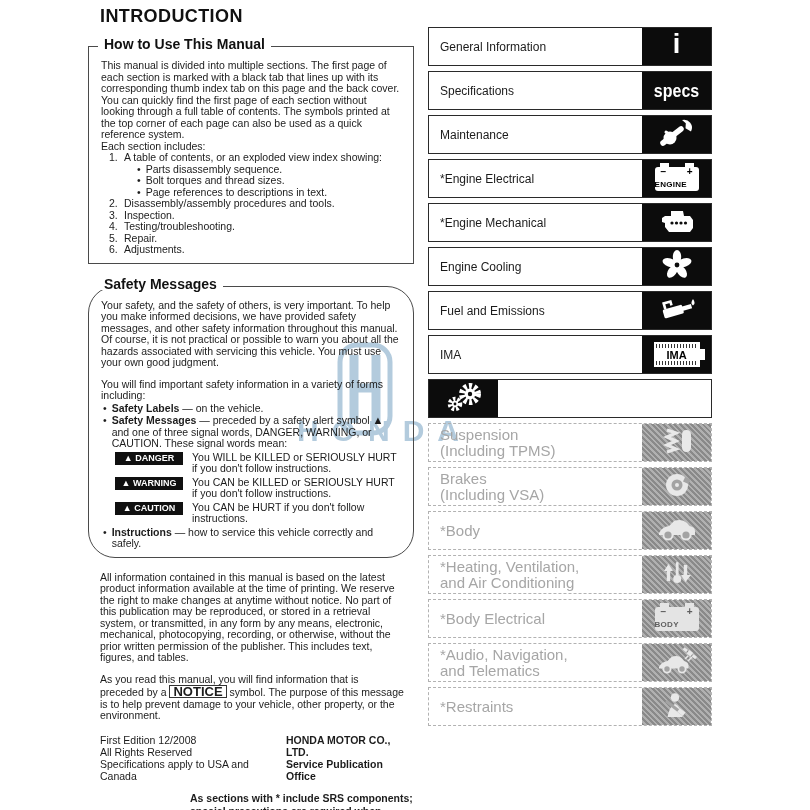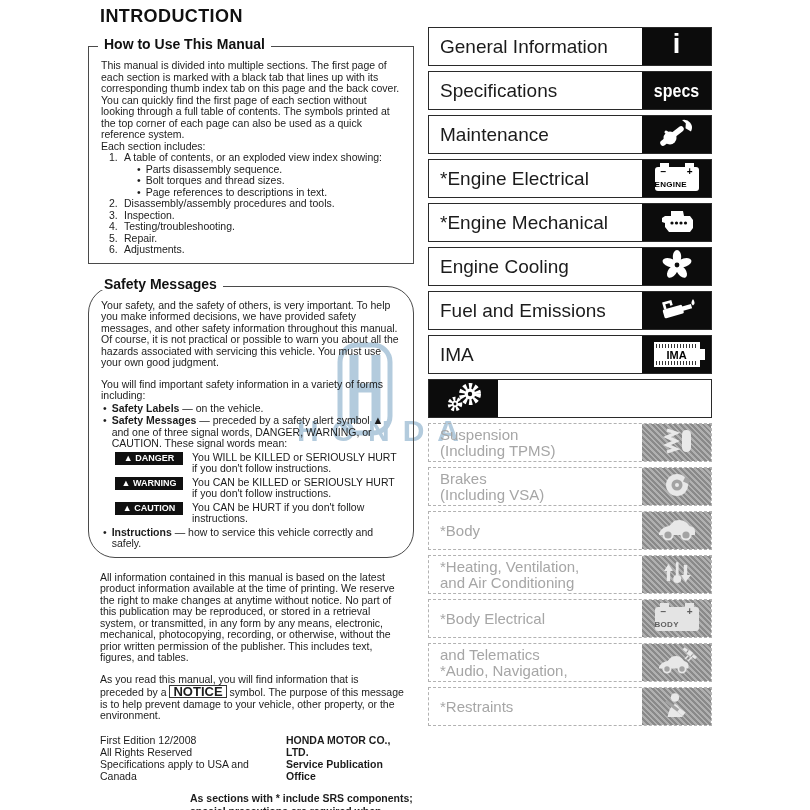--- a/index.html
+++ b/index.html
@@ -32,21 +32,21 @@
   .notice-para{margin:10px 0 0 12px;width:305px;}
   .notice-badge{display:inline-block;border:1px solid #333;padding:0 3px;font-weight:bold;font-size:13px;line-height:11px;}
   .pub{display:flex;margin:12px 0 0 12px;font-size:10.5px;line-height:12px;}
   .pub-left{flex:none;width:186px;}
   .pub-right{font-weight:bold;}
   .srs-note{margin:10px 0 0 102px;font-weight:bold;font-size:10.5px;line-height:13px;}
 
   
   .right{position:absolute;left:428px;top:27px;width:284px;display:flex;flex-direction:column;gap:5px;z-index:1;}
   .btn{box-sizing:border-box;display:flex;height:39px;border:1px solid #2a2a2a;background:transparent;}
-  .btn .label{flex:1;display:flex;flex-direction:column;justify-content:center;padding-left:11px;font-size:19px;line-height:16px;color:#1b1b1b;}
+  .btn .label{flex:1;display:flex;flex-direction:column;justify-content:center;padding-left:11px;font-size:12px;line-height:16px;color:#1b1b1b;}
   .btn .iconbox{flex:none;width:69px;background:#0c0c0c;color:#fff;display:flex;align-items:center;justify-content:center;overflow:hidden;}
   .btn.faded{border:1px dashed #b2b2b2;}
   .btn.faded .label{color:#a6a6a6;font-size:15px;line-height:15.5px;}
   .btn.faded .iconbox{color:#e8e8e8;background:
      repeating-linear-gradient(45deg,rgba(125,125,125,.9) 0 2px,rgba(168,168,168,.9) 2px 4px);}
   .ic-info{font-size:27px;font-weight:bold;line-height:1;transform:translateY(-2px);}
   .ic-specs{font-size:16px;font-weight:bold;letter-spacing:0;transform:scaleY(1.15);}
   .battery{width:44px;height:24px;background:#fff;color:#000;border-radius:3px;position:relative;font-weight:bold;}
   .battery::before,.battery::after{content:"";position:absolute;top:-4px;width:9px;height:4px;background:#fff;}
   .battery::before{left:5px;} .battery::after{right:5px;}
@@ -370,22 +370,22 @@
               <span class="term-minus">−</span>
               <span class="term-plus">+</span>
               <span class="batt-label">BODY</span>
             </div>
       </span>
         </div>
     </div>
 
     <div class="btn faded">
       <div class="label">
+        <span>*Audio, Navigation,</span>
         <span>and Telematics</span>
-        <span>*Audio, Navigation,</span>
       </div>
       <div class="iconbox">
           <span>
         <svg width="40" height="28" viewBox="0 0 40 28">
           <path fill="currentColor" d="M2 20 q2.5-5 8.5-6 l4-4 q6.5-2.5 10.5 1.5 l2 2.5 q4.5 1 4.5 4.5 v3 H2 z"></path>
           <circle cx="10" cy="22" r="3.6" fill="#a3a3a3" stroke="currentColor" stroke-width="1.8"></circle>
           <circle cx="25" cy="22" r="3.6" fill="#a3a3a3" stroke="currentColor" stroke-width="1.8"></circle>
           <g fill="currentColor" transform="rotate(38 33 6)">
             <rect x="30.5" y="4" width="5" height="4.5"></rect>
             <rect x="25" y="4.8" width="4.5" height="3"></rect>

